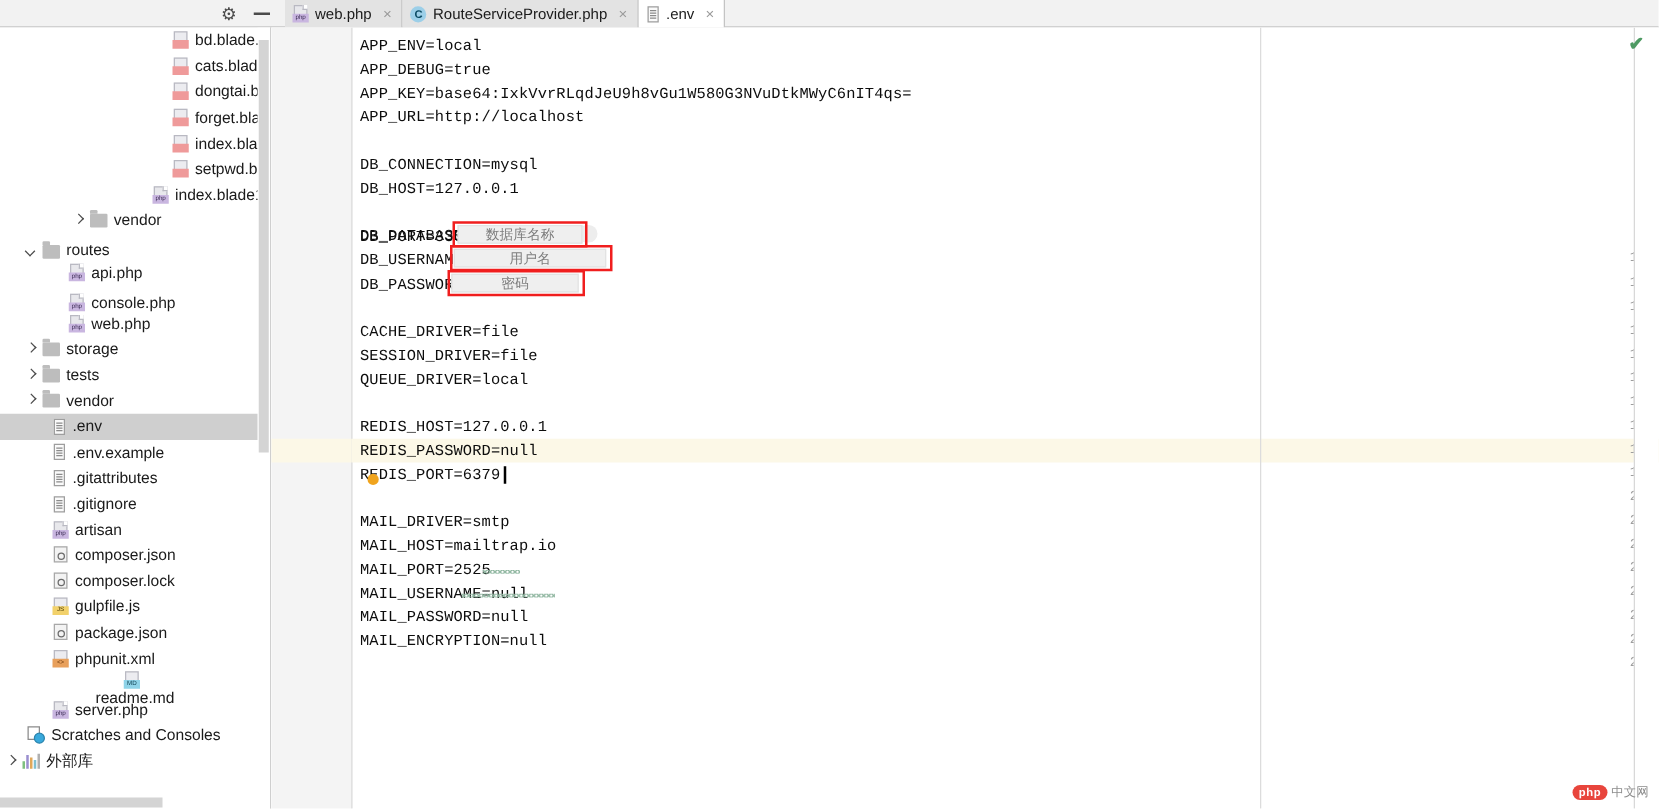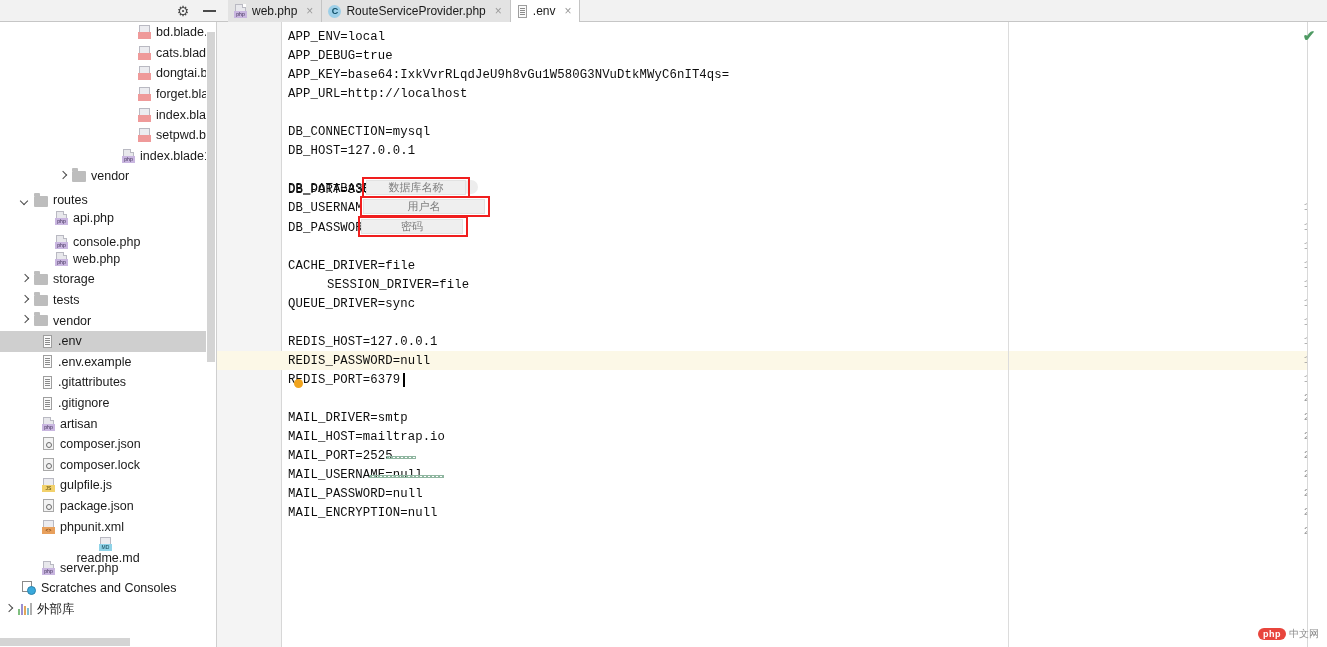--- a/index.html
+++ b/index.html
@@ -651,22 +651,22 @@
         <div class="code-line" style="top: 65.15px;">APP_URL=http://localhost</div>
         <div class="code-line" style="top: 84.2px;"></div>
         <div class="code-line" style="top: 103.25px;">DB_CONNECTION=mysql</div>
         <div class="code-line" style="top: 122.3px;">DB_HOST=127.0.0.1</div>
         <div class="code-line" style="top: 141.35px; margin-top: 20px;">DB_PORT=3306</div>
         <div class="code-line" style="top: 160.4px;">DB_DATABASE=</div>
         <div class="code-line" style="top: 179.45px;">DB_USERNAME=</div>
         <div class="code-line" style="top: 198.5px;">DB_PASSWORD=</div>
         <div class="code-line" style="top: 217.55px;"></div>
         <div class="code-line" style="top: 236.6px;">CACHE_DRIVER=file</div>
-        <div class="code-line" style="top: 255.65px; margin-left: 39px;">SESSION_DRIVER=file</div>
-        <div class="code-line" style="top: 274.7px;">QUEUE_DRIVER=sync</div>
+        <div class="code-line" style="top: 255.65px;">SESSION_DRIVER=file</div>
+        <div class="code-line" style="top: 274.7px;">QUEUE_DRIVER=local</div>
         <div class="code-line" style="top: 293.75px;"></div>
         <div class="code-line" style="top: 312.8px;">REDIS_HOST=127.0.0.1</div>
         <div class="code-line" style="top: 331.85px;">REDIS_PASSWORD=null</div>
         <div class="code-line" style="top: 350.9px;">REDIS_PORT=6379</div>
         <div class="code-line" style="top: 369.95px;"></div>
         <div class="code-line" style="top: 389px;">MAIL_DRIVER=smtp</div>
         <div class="code-line" style="top: 408.05px;">MAIL_HOST=mailtrap.io</div>
         <div class="code-line" style="top: 427.1px;">MAIL_PORT=2525</div>
         <div class="code-line" style="top: 446.15px;">MAIL_USERNAME=null</div>
         <div class="code-line" style="top: 465.2px;">MAIL_PASSWORD=null</div>

